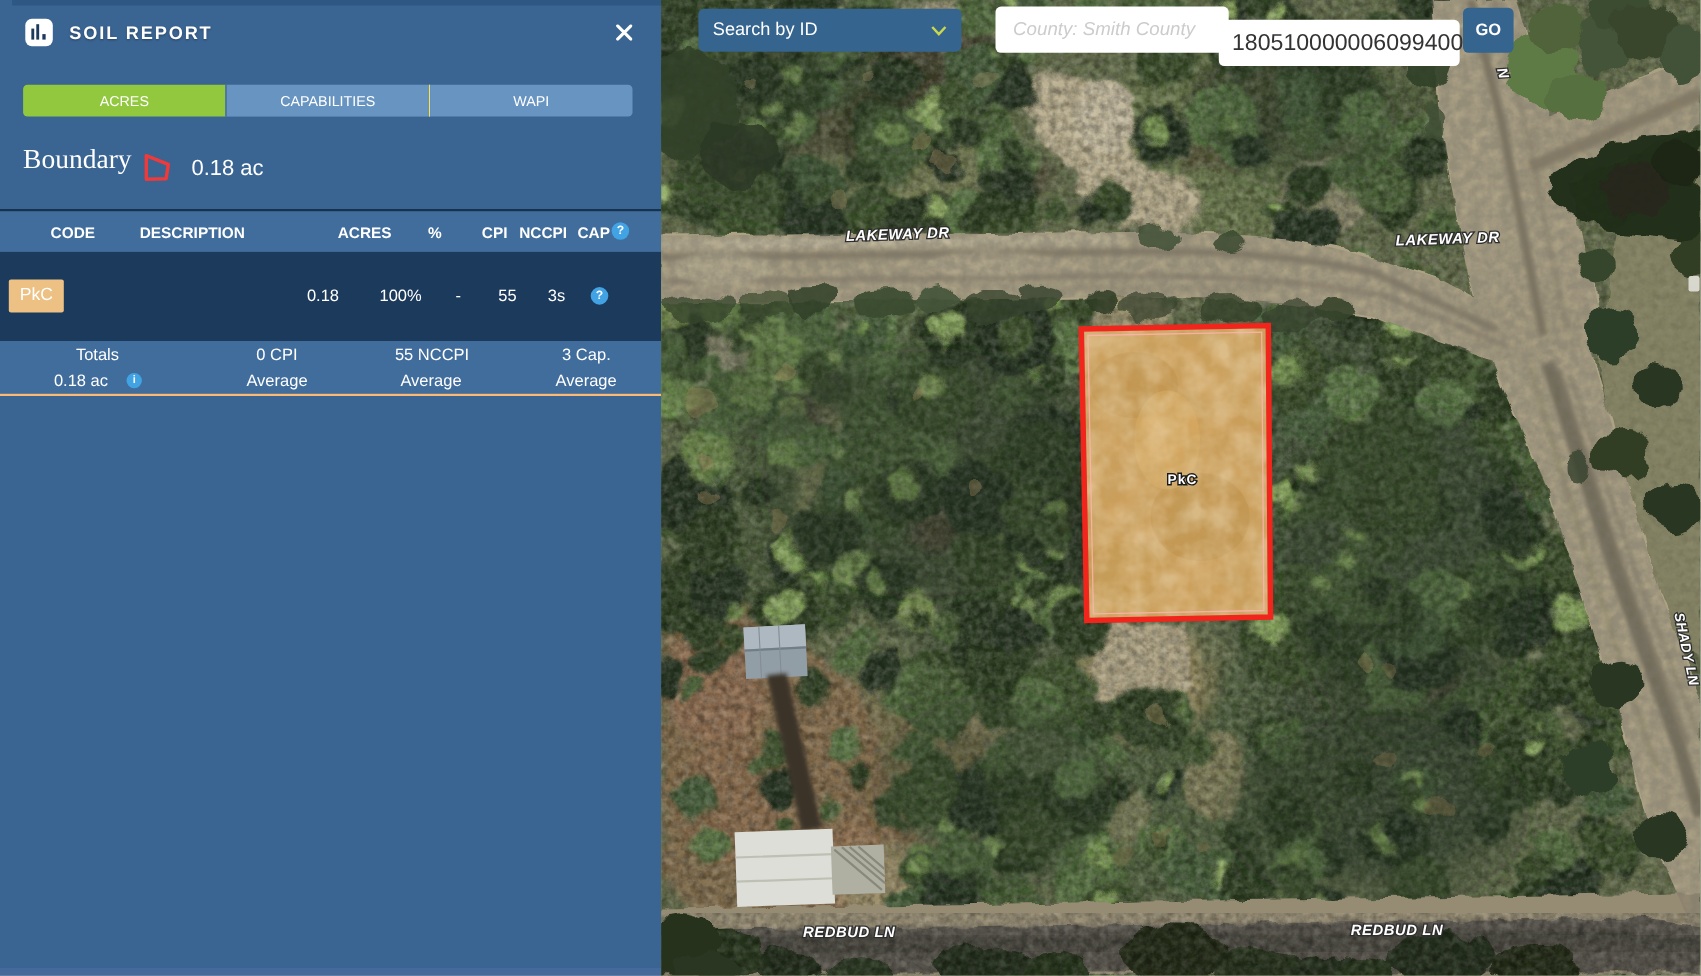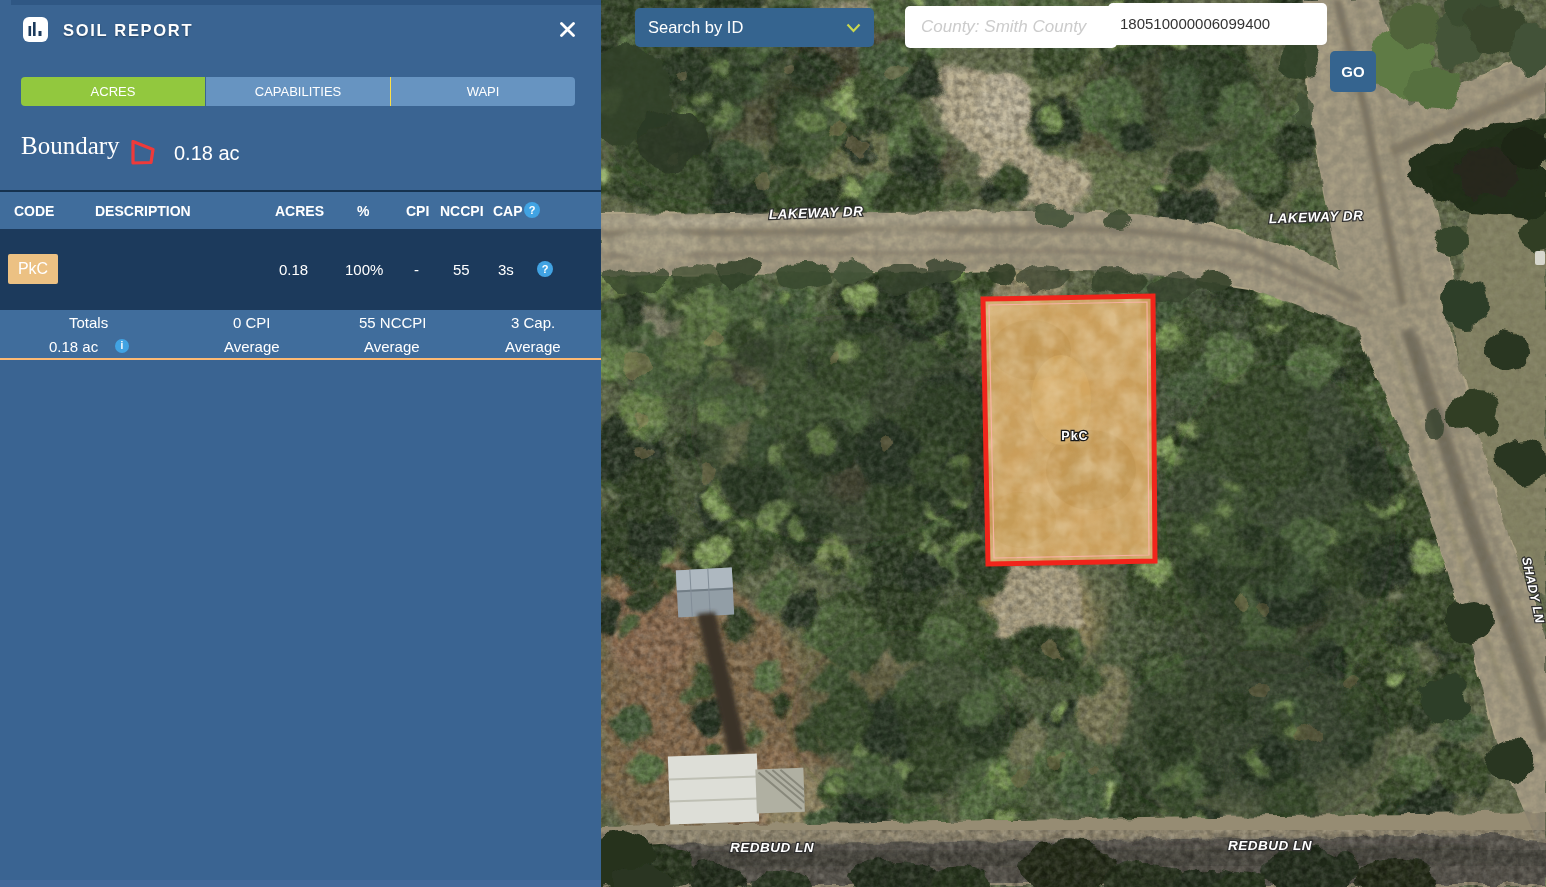--- a/index.html
+++ b/index.html
@@ -14,21 +14,21 @@
   .tabs{position:absolute;left:21px;top:77px;width:554px;height:29px;display:flex;}
   .tab{flex:1;display:flex;align-items:center;justify-content:center;color:#fff;
     font-size:13px;background:#6794c1;}
   .tab.first{border-radius:4px 0 0 4px;background:#92c83e;}
   .tab.last{border-radius:0 4px 4px 0;}
   .tab.mid{border-left:1px solid #3a6492;border-right:1px solid #fde047;}
   .boundary{position:absolute;left:21px;top:132px;color:#fff;font-size:25px;font-family:Liberation Serif, serif;}
   .b-ac{position:absolute;left:174px;top:142px;color:#fff;font-size:20px;}
   .thead{position:absolute;left:0;top:190px;width:601px;height:39px;background:#406d9c;
     border-top:2px solid #16324f;color:#fff;font-size:14px;font-weight:bold;}
-  .thead span{position:absolute;top:11px;}
+  .thead span{position:absolute;top:11px;margin-left:32px;}
   .darkrow{position:absolute;left:0;top:229px;width:601px;height:81px;background:#1c3a5c;
     color:#fff;font-size:15px;}
   .totrow{position:absolute;left:0;top:310px;width:601px;height:48px;background:#406d9c;
     border-bottom:2px solid #fdba74;color:#fff;font-size:15px;}
   .badge{position:absolute;left:8px;top:25px;width:50px;height:30px;background:#ecc183;
     border-radius:2px;color:#fff;font-size:16px;display:flex;align-items:center;justify-content:center;}
   .qcirc{display:inline-block;width:16px;height:16px;border-radius:50%;background:#41a3e3;
     color:#fff;font-size:11px;font-weight:bold;text-align:center;line-height:16px;}
   .icirc{display:inline-block;width:14px;height:14px;border-radius:50%;background:#41a3e3;
     color:#fff;font-size:10px;font-weight:bold;text-align:center;line-height:14px;}
@@ -1062,17 +1062,17 @@
 </svg>
 
     <div style="position:absolute;left:34px;top:8px;width:239px;height:39px;background:#35648f;border-radius:5px;color:#fff;font-size:16.5px;line-height:39px;padding-left:13px;box-sizing:border-box;">Search by ID
       <svg style="position:absolute;right:13px;top:15px;" width="15" height="10" viewBox="0 0 15 10">
           <path d="M1.5 1.5 L7.5 8 L13.5 1.5" fill="none" stroke="#c9d74f" stroke-width="2.2"></path>
         </svg>
     </div>
 
     <div style="position:absolute;left:284px;top:6px;width:212px;height:42px;background:#fff;border-radius:5px;color:#ccc;font-style:italic;font-size:17px;line-height:42px;padding-left:16px;box-sizing:border-box;margin-left:20px;">County: Smith County</div>
 
-    <div style="position:absolute;left:507px;top:3px;width:219px;height:42px;background:#fff;border-radius:5px;color:#333;font-size:15px;line-height:42px;padding-left:12px;box-sizing:border-box;">180510000006099400</div>
-
-    <div style="position:absolute;left:729px;top:7px;width:46px;height:41px;background:#35648f;border-radius:5px;color:#fff;font-weight:bold;font-size:15px;text-align:center;line-height:41px;margin-top:44px;">GO</div>
+    <div style="position:absolute;left:507px;top:18px;width:219px;height:42px;background:#fff;border-radius:5px;color:#333;font-size:21px;line-height:42px;padding-left:12px;box-sizing:border-box;">180510000006099400</div>
+
+    <div style="position:absolute;left:729px;top:7px;width:46px;height:41px;background:#35648f;border-radius:5px;color:#fff;font-weight:bold;font-size:15px;text-align:center;line-height:41px;">GO</div>
   </div>
 </div>
 
 </body></html>

